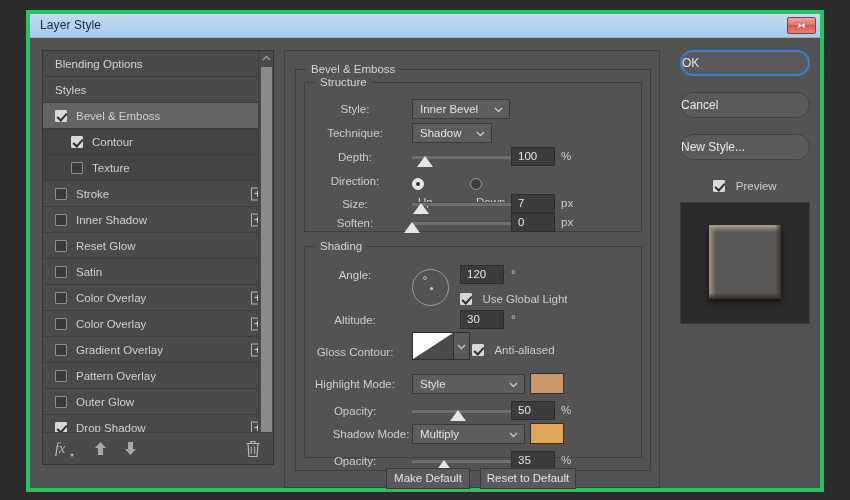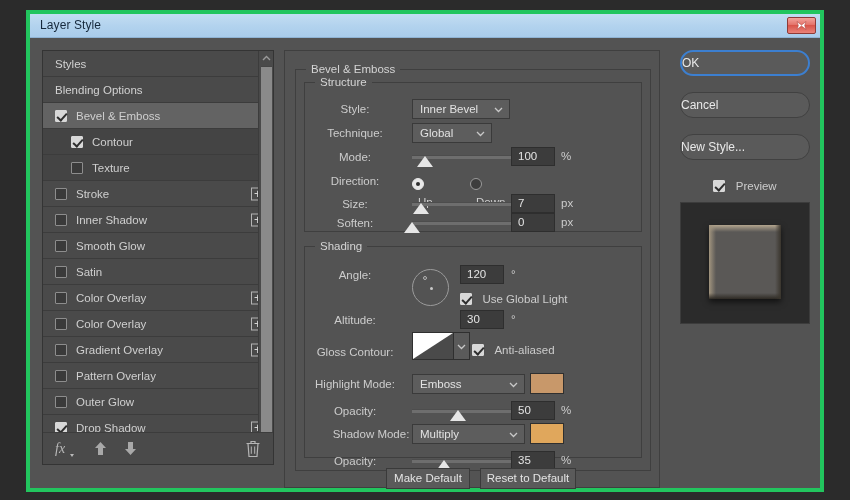--- a/index.html
+++ b/index.html
@@ -363,24 +363,24 @@
         <path d="M2 1.5 L6.5 5 L11 1.5 L9.7 5.5 L11 9.5 L6.5 6 L2 9.5 L3.3 5.5 Z" fill="#ffffff" stroke="#b0453e" stroke-width="0.6"></path>
       </svg>
     </div>
   </div>
 
   <div id="body">
 
     <div id="styles-panel">
       <div id="styles-list">
           <div class="srow header">
+            <span class="lbl">Blending Options</span>
+          </div>
+          <div class="srow header">
             <span class="lbl">Styles</span>
-          </div>
-          <div class="srow header">
-            <span class="lbl">Blending Options</span>
           </div>
           <div class="srow selected">
             <span class="cb on"></span>
             <span class="lbl">Bevel &amp; Emboss</span>
           </div>
           <div class="srow sub">
             <span class="cb on"></span>
             <span class="lbl">Contour</span>
           </div>
           <div class="srow sub">
@@ -392,21 +392,21 @@
             <span class="lbl">Stroke</span>
             <span class="plus">+</span>
           </div>
           <div class="srow">
             <span class="cb"></span>
             <span class="lbl">Inner Shadow</span>
             <span class="plus">+</span>
           </div>
           <div class="srow">
             <span class="cb"></span>
-            <span class="lbl">Smooth Glow</span>
+            <span class="lbl">Reset Glow</span>
           </div>
           <div class="srow">
             <span class="cb"></span>
             <span class="lbl">Satin</span>
           </div>
           <div class="srow">
             <span class="cb"></span>
             <span class="lbl">Color Overlay</span>
             <span class="plus">+</span>
           </div>
@@ -486,27 +486,27 @@
           <div class="lab" style="left:0; top:16px; width:100px;">Style:</div>
           <div class="sel" style="left:107px; top:16px; width:98px;">
             <span>Inner Bevel</span>
             <svg class="chev" width="9" height="6" viewBox="0 0 9 6">
               <path d="M1 1 L4.5 4.5 L8 1" fill="none" stroke="#c8c8c8" stroke-width="1.3"></path>
             </svg>
           </div>
 
           <div class="lab" style="left:0; top:40px; width:100px;">Technique:</div>
           <div class="sel" style="left:107px; top:40px; width:80px;">
-            <span>Global</span>
+            <span>Shadow</span>
             <svg class="chev" width="9" height="6" viewBox="0 0 9 6">
               <path d="M1 1 L4.5 4.5 L8 1" fill="none" stroke="#c8c8c8" stroke-width="1.3"></path>
             </svg>
           </div>
 
-          <div class="lab" style="left:0; top:64px; width:100px;">Mode:</div>
+          <div class="lab" style="left:0; top:64px; width:100px;">Depth:</div>
           <div class="track" style="left:107px; top:72px; width:108px;">
             <div class="thumb" id="depth-thumb" style="left: calc(12% - 8px);"></div>
           </div>
           <div class="num" style="left:206px; top:64px; width:44px;">100</div>
           <div class="unit" style="left:256px; top:64px;">%</div>
 
           <div class="row" style="left:0; top:88px;">
             <div class="lab" style="left:0; top:0; width:100px;">Direction:</div>
             <div style="position:absolute; left:107px; top:3px;">
               <span class="radio on"></span>
@@ -562,21 +562,21 @@
               <path d="M1 1 L4.5 4.5 L8 1" fill="none" stroke="#c8c8c8" stroke-width="1.3"></path>
             </svg>
           </div>
           <div style="position:absolute; left:167px; top:93px;">
             <span class="ckbox on"></span>
             <span class="inline-lab">Anti-aliased</span>
           </div>
 
           <div class="lab" style="left:0; top:127px; width:100px;">Highlight Mode:</div>
           <div class="sel" style="left:107px; top:127px; width:113px;">
-            <span>Emboss</span>
+            <span>Style</span>
             <svg class="chev" width="9" height="6" viewBox="0 0 9 6">
               <path d="M1 1 L4.5 4.5 L8 1" fill="none" stroke="#c8c8c8" stroke-width="1.3"></path>
             </svg>
           </div>
           <div class="swatch" id="highlight-swatch" style="left: 225px; top: 126px; background: rgb(200, 152, 106);"></div>
 
           <div class="lab" style="left:0; top:154px; width:100px;">Opacity:</div>
           <div class="track" style="left:107px; top:162px; width:108px;">
             <div class="thumb" id="hi-op-thumb" style="left: calc(43% - 8px);"></div>
           </div>

